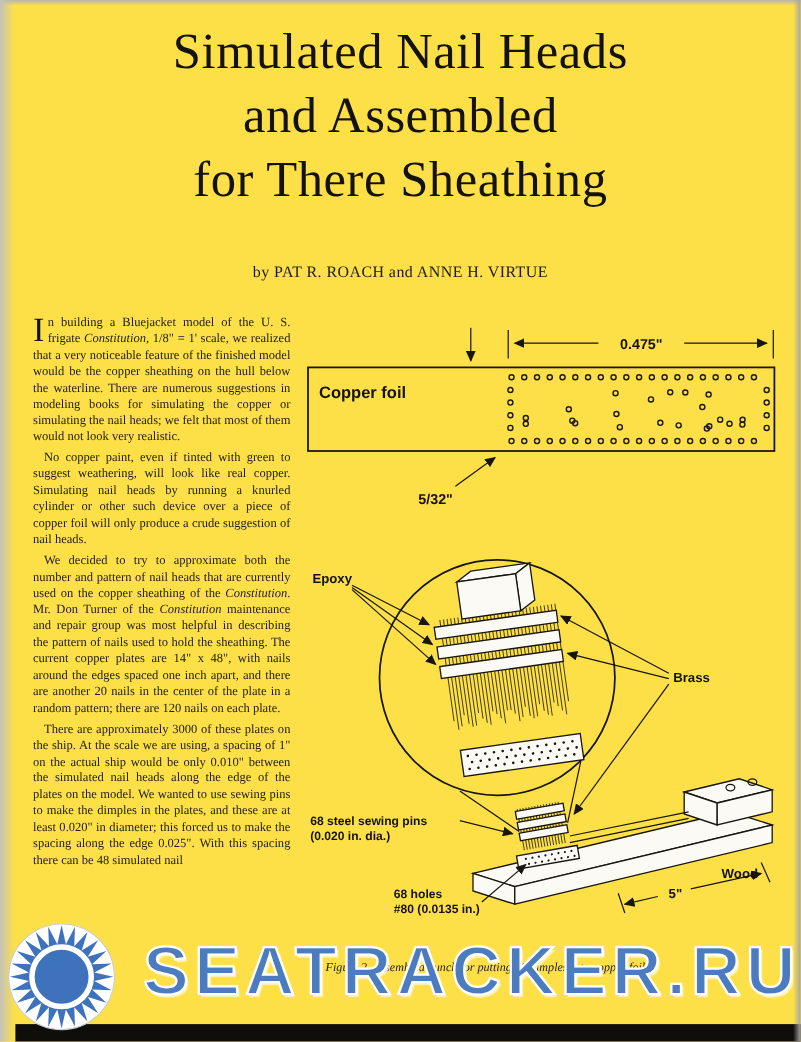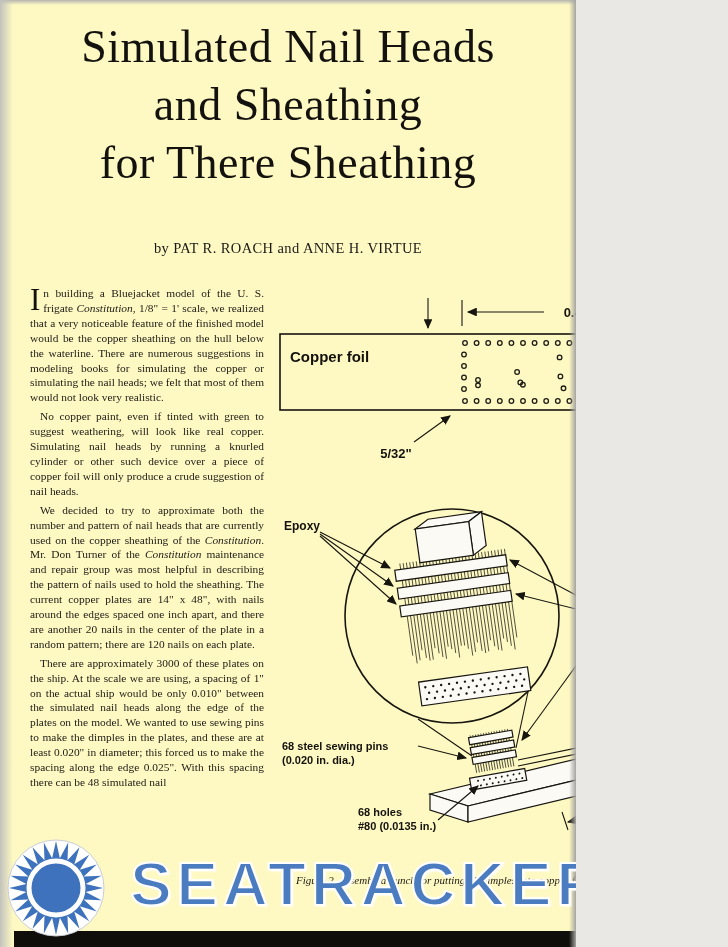--- a/index.html
+++ b/index.html
@@ -1,18 +1,18 @@
 <!DOCTYPE html>
 <html><head>
 <meta charset="utf-8">
 <style>
   * { margin:0; padding:0; box-sizing:border-box; }
   html,body { width:728px; }
   body { background:#e9e8e4; font-family:"Liberation Serif", serif; }
-  .page { position:relative; width:576px; height:947px; background:#fef9c3; overflow:hidden; }
+  .page { position:relative; width:728px; height:947px; background:#fde047; overflow:hidden; }
 
   
   .edge-top{position:absolute;left:0;top:0;width:100%;height:5px;background:linear-gradient(#b5b4b0,rgba(181,180,176,0));z-index:5;}
   .edge-left{position:absolute;left:0;top:0;width:13px;height:100%;background:linear-gradient(to right,#c3c2bd,rgba(195,194,189,0));z-index:5;}
   .edge-right{position:absolute;right:0;top:0;width:7px;height:100%;background:linear-gradient(to left,#a5a4a0,rgba(165,164,160,0));z-index:5;}
 
   .title{position:absolute;left:0;top:18px;width:100%;text-align:center;font-size:46px;line-height:58px;color:#14120e;letter-spacing:.5px;}
   .byline{position:absolute;left:0;top:240px;width:100%;text-align:center;font-size:14.5px;color:#1b1916;letter-spacing:.4px;}
 
   .column{position:absolute;left:30px;top:286px;width:234px;font-size:11.4px;line-height:14.9px;text-align:justify;color:#232019;}
@@ -52,21 +52,21 @@
 </head>
 <body>
 
 <div class="page">
   <div class="edge-top"></div>
   <div class="edge-left"></div>
   <div class="edge-right"></div>
 
   <div class="title">
     <div>Simulated Nail Heads</div>
-    <div>and Sheathing</div>
+    <div>and Assembled</div>
     <div>for There Sheathing</div>
   </div>
   <div class="byline">by PAT R. ROACH and ANNE H. VIRTUE</div>
 
   <div class="column">
     <p><span class="dropcap">I</span><span><span>n building a Bluejacket model of the U. S. frigate </span><i>Constitution</i><span>, 1/8" = 1' scale, we realized that a very noticeable feature of the finished model would be the copper sheathing on the hull below the waterline. There are numerous suggestions in modeling books for simulating the copper or simulating the nail heads; we felt that most of them would not look very realistic.</span></span></p>
     <p><span>No copper paint, even if tinted with green to suggest weathering, will look like real copper. Simulating nail heads by running a knurled cylinder or other such device over a piece of copper foil will only produce a crude suggestion of nail heads.</span></p>
     <p><span>We decided to try to approximate both the number and pattern of nail heads that are currently used on the copper sheathing of the </span><i>Constitution</i><span>. Mr. Don Turner of the </span><i>Constitution</i><span> maintenance and repair group was most helpful in describing the pattern of nails used to hold the sheathing. The current copper plates are 14" x 48", with nails around the edges spaced one inch apart, and there are another 20 nails in the center of the plate in a random pattern; there are 120 nails on each plate.</span></p>
     <p><span>There are approximately 3000 of these plates on the ship. At the scale we are using, a spacing of 1" on the actual ship would be only 0.010" between the simulated nail heads along the edge of the plates on the model. We wanted to use sewing pins to make the dimples in the plates, and these are at least 0.020" in diameter; this forced us to make the spacing along the edge 0.025". With this spacing there can be 48 simulated nail</span></p>
   </div>

